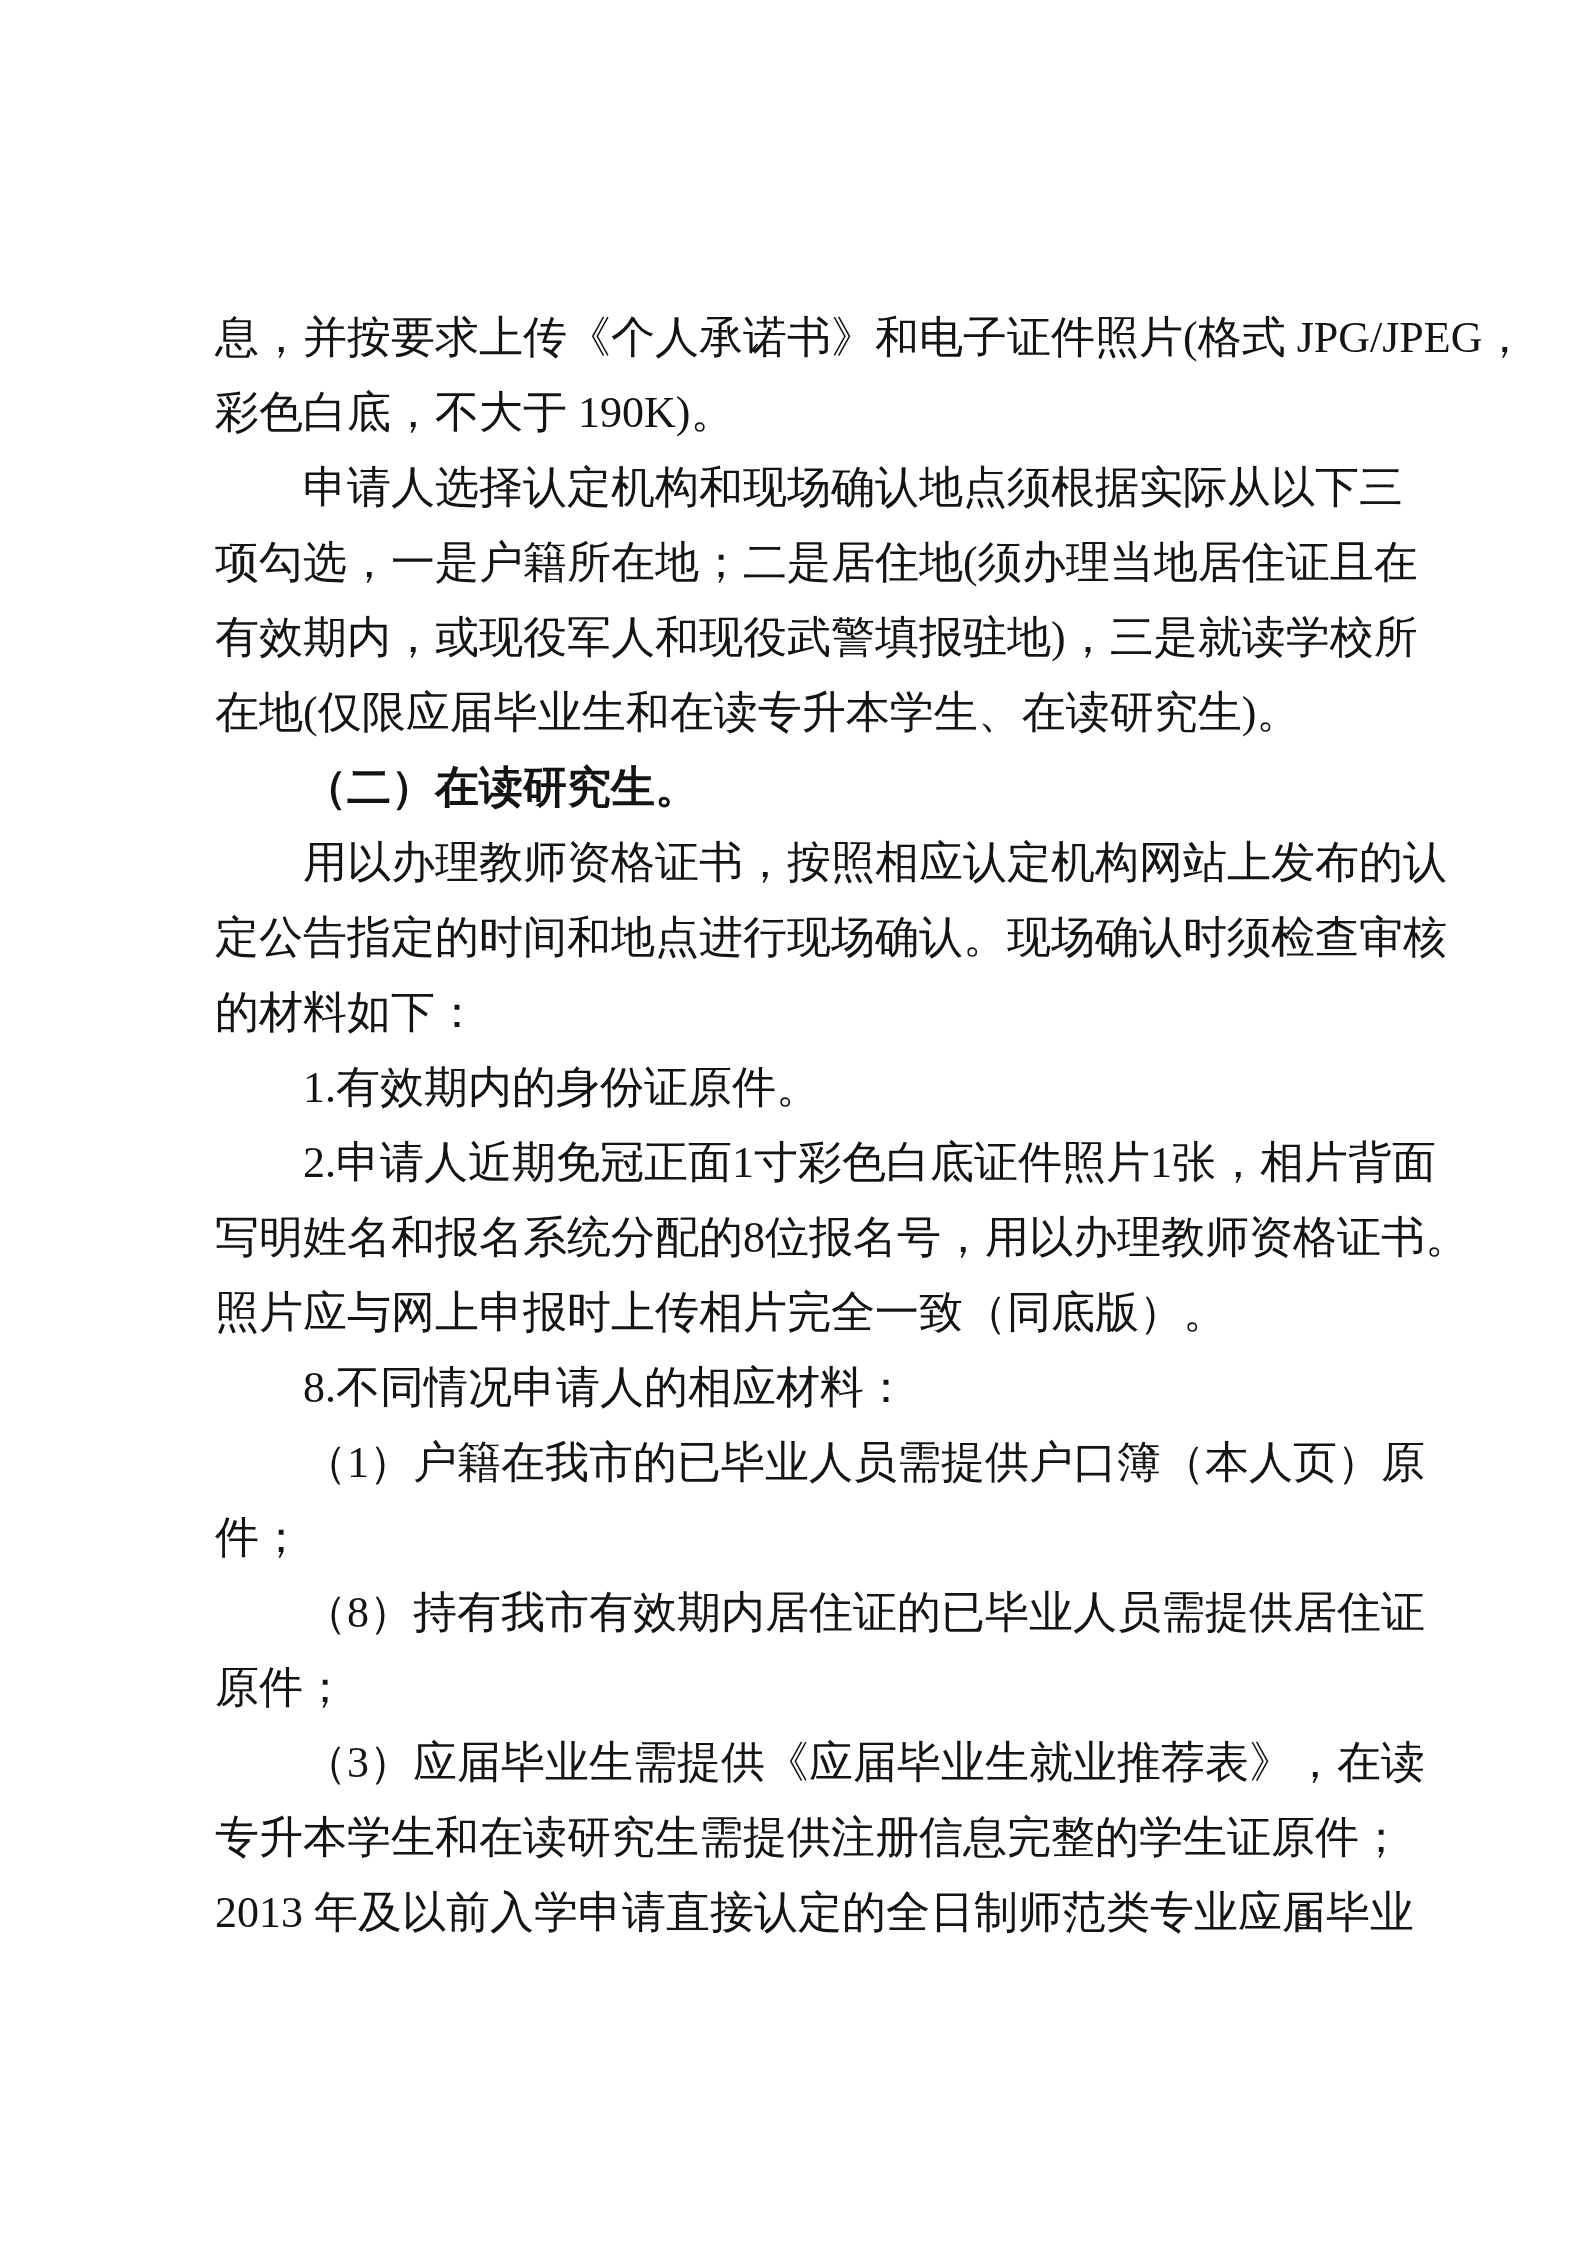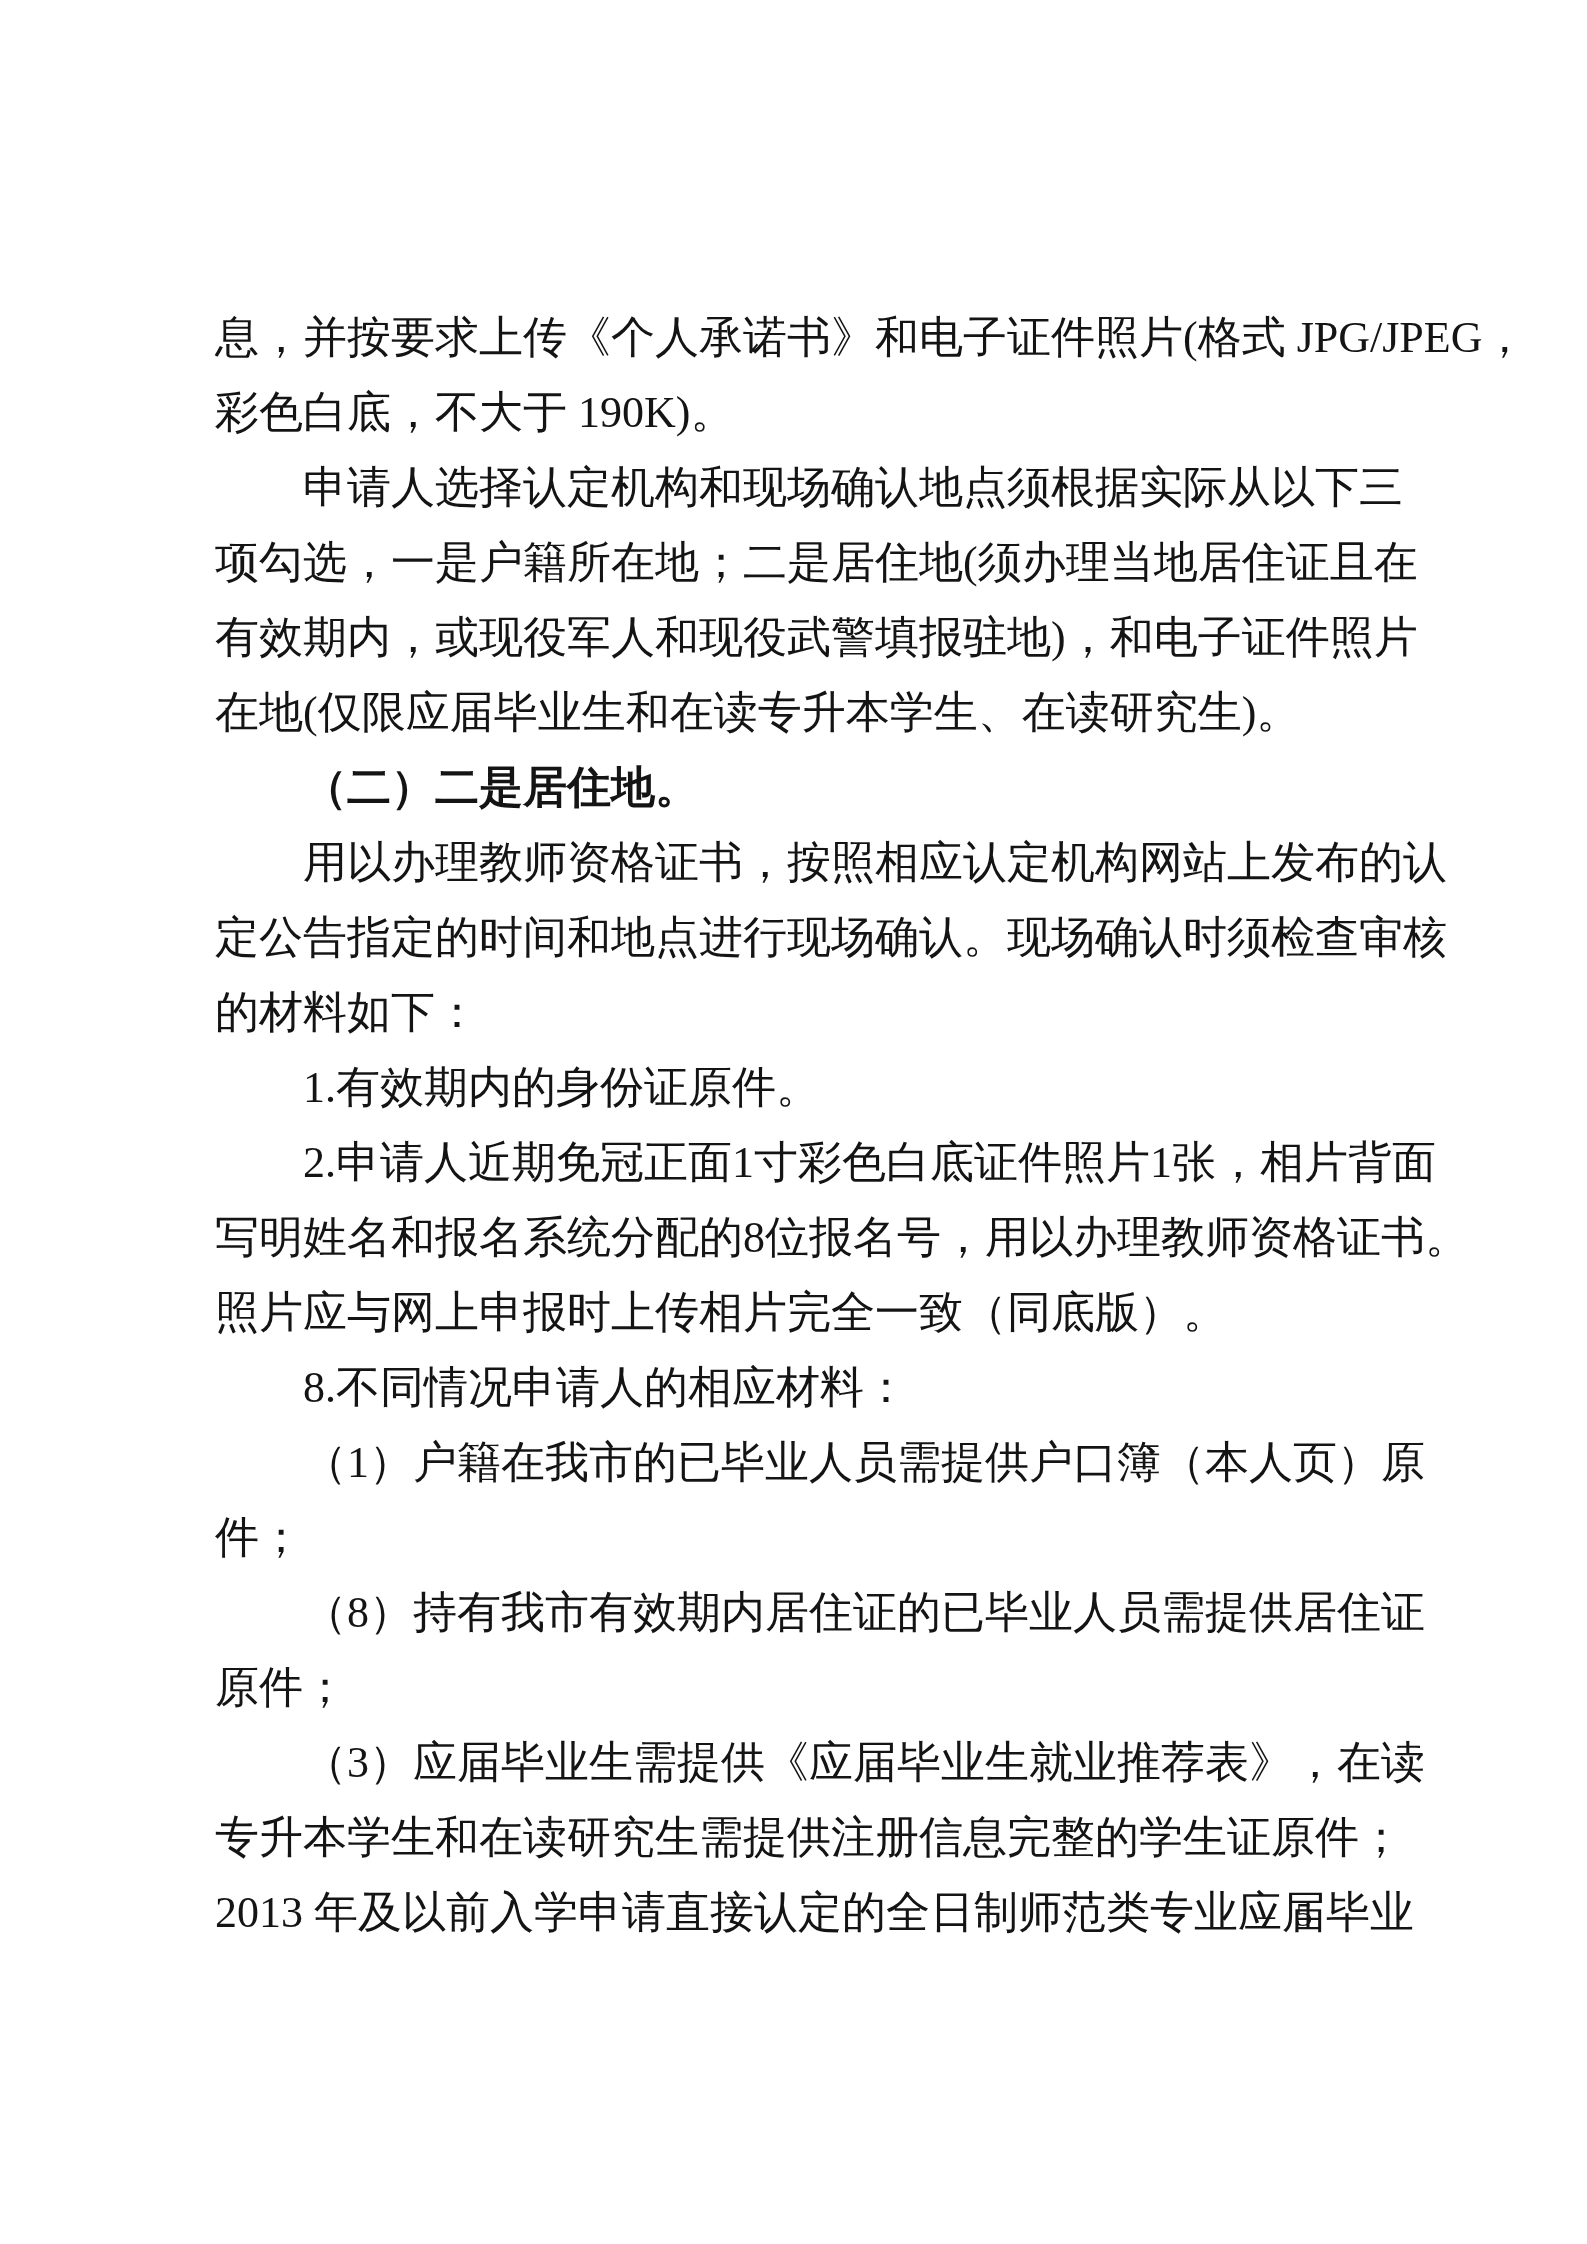--- a/index.html
+++ b/index.html
@@ -52,23 +52,23 @@
 </style>
 </head>
 <body>
 
 <div class="page">
   <div class="doc">
       <div class="line">息，并按要求上传《个人承诺书》和电子证件照片(格式 JPG/JPEG，</div>
       <div class="line">彩色白底，不大于 190K)。</div>
       <div class="line indent">申请人选择认定机构和现场确认地点须根据实际从以下三</div>
       <div class="line">项勾选，一是户籍所在地；二是居住地(须办理当地居住证且在</div>
-      <div class="line">有效期内，或现役军人和现役武警填报驻地)，和电子证件照片</div>
+      <div class="line">有效期内，或现役军人和现役武警填报驻地)，三是就读学校所</div>
       <div class="line">在地(仅限应届毕业生和在读专升本学生、在读研究生)。</div>
-      <div class="line indent bold">（二）二是居住地。</div>
+      <div class="line indent bold">（二）在读研究生。</div>
       <div class="line indent">用以办理教师资格证书，按照相应认定机构网站上发布的认</div>
       <div class="line">定公告指定的时间和地点进行现场确认。现场确认时须检查审核</div>
       <div class="line">的材料如下：</div>
       <div class="line indent">1.有效期内的身份证原件。</div>
       <div class="line indent">2.申请人近期免冠正面1寸彩色白底证件照片1张，相片背面</div>
       <div class="line">写明姓名和报名系统分配的8位报名号，用以办理教师资格证书。</div>
       <div class="line">照片应与网上申报时上传相片完全一致（同底版）。</div>
       <div class="line indent">8.不同情况申请人的相应材料：</div>
       <div class="line indent">（1）户籍在我市的已毕业人员需提供户口簿（本人页）原</div>
       <div class="line">件；</div>

